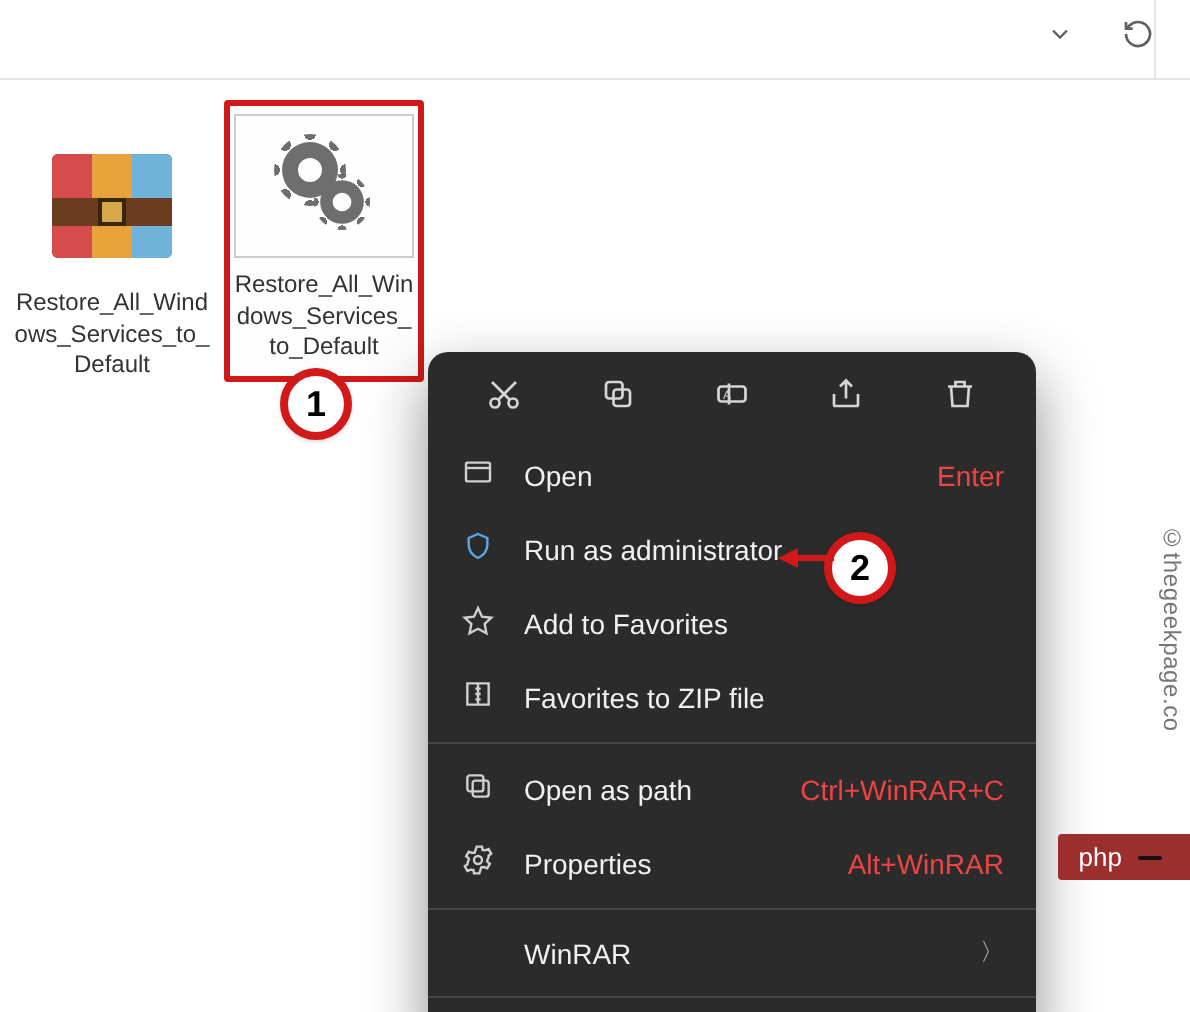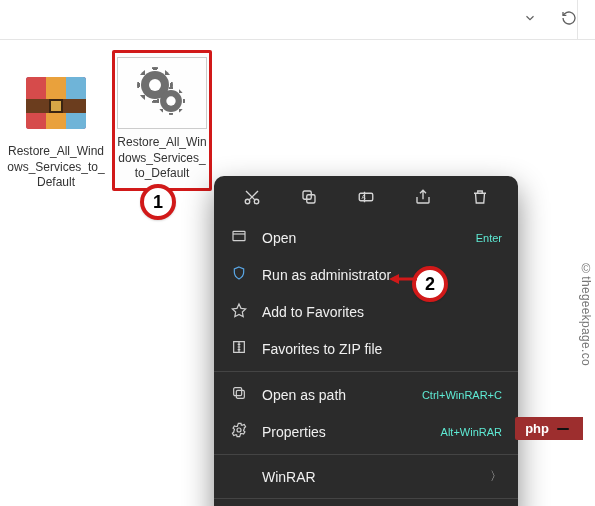--- a/index.html
+++ b/index.html
@@ -148,21 +148,21 @@
   }
   .cm-iconrow .ci { color: #e8e8e8; opacity: .9; }
   .cm-item {
     display: flex;
     align-items: center;
     padding: 9px 16px;
     gap: 14px;
   }
   .cm-item .mi-icon { width: 18px; text-align: center; color: #cfcfcf; }
   .cm-item .mi-label { flex: 1; }
-  .cm-item .mi-shortcut { color: #5eead4; font-size: 11px; }
+  .cm-item .mi-shortcut { color: #ef4444; font-size: 14px; }
   .cm-item .mi-arrow { color: #bdbdbd; font-size: 12px; }
   .cm-sep {
     height: 1px;
     background: #444;
     margin: 4px 0;
   }
   .winrar-mini {
     width: 16px; height: 14px;
     background: linear-gradient(90deg,#d64b4b 33%,#e9a13c 33% 66%,#6fb4d8 66%);
     position: relative;
@@ -203,24 +203,24 @@
     right: 2px;
     bottom: 140px;
     transform-origin: bottom right;
     font-size: 12px;
     color: #777;
     letter-spacing: .3px;
     writing-mode: vertical-rl;
   }
   .php-badge {
     position: absolute;
-    right: 12px; bottom: 66px;
+    right: 0; bottom: 66px;
     background: #9d2e2e;
     color: #fff;
-    font-weight: 700;
+    font-weight: 400;
     font-size: 13px;
     padding: 4px 14px 4px 10px;
     border-radius: 2px 0 0 2px;
     display: flex; gap: 4px; align-items: center;
   }
   .php-badge .dark { background:#111; color:#ccc; font-size:9px; padding:1px 6px; margin-left:4px; border-radius:1px;}
 </style>
 </head>
 <body>
 

